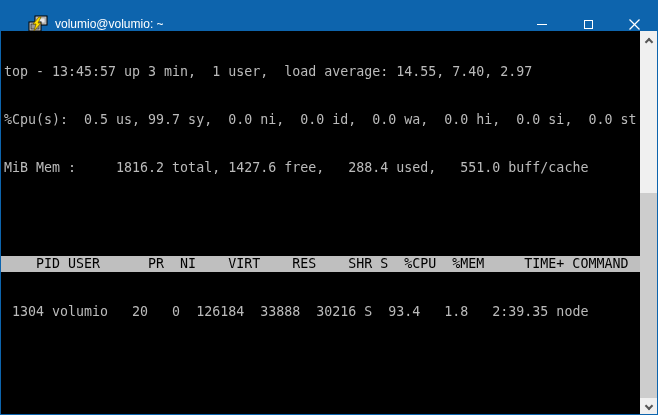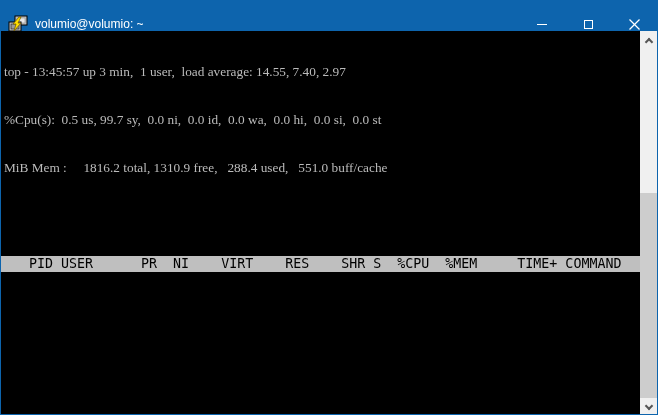--- a/index.html
+++ b/index.html
@@ -5,21 +5,21 @@
   html,body{margin:0;padding:0;background:#2a2a2a;}
   *{box-sizing:border-box;}
   .window{
     position:relative;width:658px;height:415px;overflow:hidden;
     font-family:"Liberation Sans", sans-serif;background:#000;
     border:1px solid var(--titlebar,#0d64ad);
   }
   
   .titlebar{
     position:absolute;top:0;left:0;width:100%;height:46px;
-    background:var(--titlebar,#0d64ad);display:flex;align-items:center;
+    background:var(--titlebar,#0d64ad);display:flex;align-items:center;padding-left:20px;
   }
   .titlebar .app-icon{width:20px;height:18px;margin-left:7px;flex:0 0 auto;}
   .titlebar .title{
     color:#ffffff;font-size:12px;margin-left:7px;white-space:nowrap;
     flex:1 1 auto;overflow:hidden;
   }
   .caption-btn{
     width:46px;height:30px;flex:0 0 auto;display:flex;
     align-items:center;justify-content:center;cursor:default;
   }
@@ -27,25 +27,25 @@
   .glyph-max{width:9px;height:9px;border:1px solid #fff;}
   
   .terminal{
     position:absolute;top:30px;left:0;width:641px;height:385px;
     background:var(--terminal-bg,#000);
     color:var(--terminal-fg,#bbbbbb);
     font-family:"DejaVu Sans Mono", monospace;
     font-size:13.3px;line-height:16px;
     padding:1px 0 0 3px;white-space:pre;overflow:hidden;
   }
-  .t-line{min-height:16px;white-space:pre;font-family:Liberation Serif, serif;}
+  .t-line{min-height:16px;white-space:pre;}
   .t-header{
     min-height:16px;white-space:pre;
     background:var(--header-bg,#bfbfbf);color:var(--header-fg,#000);
-    margin-left:-3px;padding-left:12px;width:641px;
+    margin-left:-3px;padding-left:19px;width:641px;
   }
   
   .scrollbar{
     position:absolute;top:30px;right:0;width:17px;height:385px;
     background:#f0f0f0;
   }
   .sb-btn{
     position:absolute;left:0;width:17px;height:17px;
     display:flex;align-items:center;justify-content:center;background:#f0f0f0;
   }
@@ -80,23 +80,24 @@
       <svg width="11" height="11" viewBox="0 0 11 11">
         <line x1="0.5" y1="0.5" x2="10.5" y2="10.5" stroke="#fff" stroke-width="1.2"></line>
         <line x1="10.5" y1="0.5" x2="0.5" y2="10.5" stroke="#fff" stroke-width="1.2"></line>
       </svg>
     </div>
   </div>
 
   <div class="terminal">
     <div class="t-line">top - 13:45:57 up 3 min,  1 user,  load average: 14.55, 7.40, 2.97</div>
     <div class="t-line">%Cpu(s):  0.5 us, 99.7 sy,  0.0 ni,  0.0 id,  0.0 wa,  0.0 hi,  0.0 si,  0.0 st</div>
-    <div class="t-line">MiB Mem :     1816.2 total, 1310.9 free,   288.4 used,   551.0 buff/cache</div>
+    <div class="t-line">MiB Mem :     1816.2 total, 1427.6 free,   288.4 used,   551.0 buff/cache</div>
     <div class="t-line"></div>
     <div class="t-header">  PID USER      PR  NI    VIRT    RES    SHR S  %CPU  %MEM     TIME+ COMMAND</div>
+    <div><div class="t-line"> 1304 volumio   20   0  126184  33888  30216 S  93.4   1.8   2:39.35 node</div></div>
   </div>
 
   <div class="scrollbar">
     <div class="sb-btn sb-up">
       <span class="chev chev-up"></span>
     </div>
     <div class="sb-thumb"></div>
     <div class="sb-btn sb-down">
       <span class="chev chev-down"></span>
     </div>

